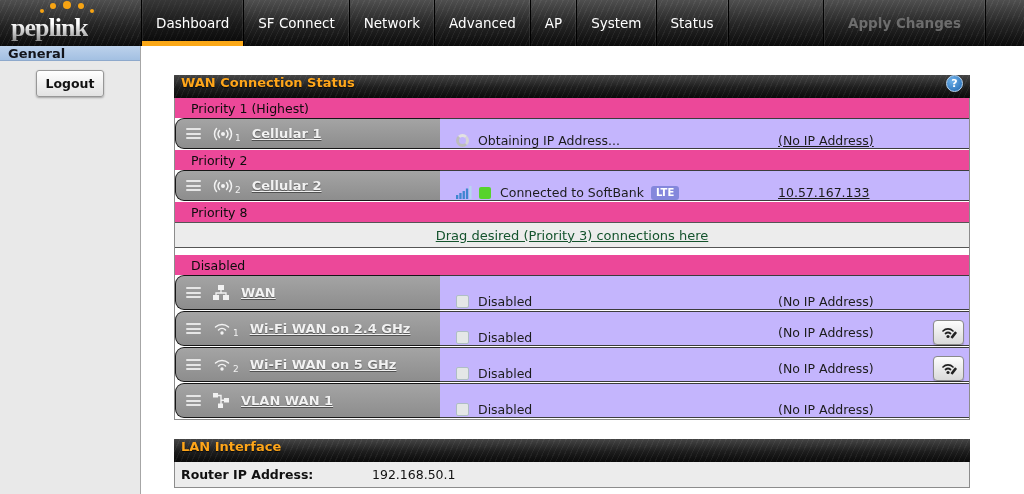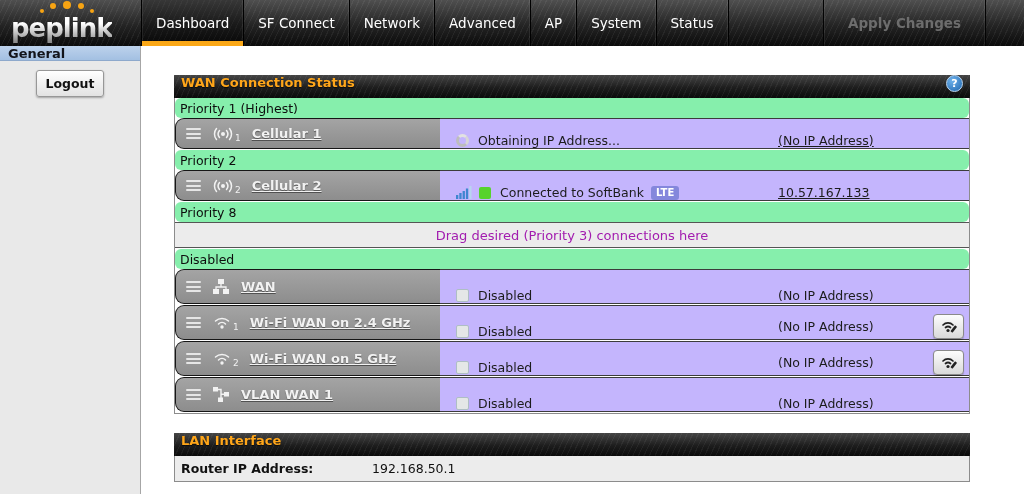--- a/index.html
+++ b/index.html
@@ -6,21 +6,21 @@
   html,body { width:1024px; height:494px; overflow:hidden; font-family:"DejaVu Sans", sans-serif; background:#fff; }
 
   
   .navbar {
     position:absolute; top:0; left:0; width:1024px; height:46px;
     background:
       repeating-linear-gradient(115deg, rgba(255,255,255,.055) 0 1px, transparent 1px 5px),
       linear-gradient(#4f4f4f 0%, #242424 55%, #0b0b0b 100%);
     display:flex; align-items:stretch;
   }
-  .logo { position:relative; width:141px; flex-shrink:0; }
+  .logo { position:relative; width:141px; flex-shrink:0;font-family:Liberation Serif, serif; }
   .logo-text {
     position:absolute; left:11px; bottom:3px; font-size:26px; font-weight:bold; letter-spacing:-1px;
     background:linear-gradient(#ffffff 35%, #8d8d8d 95%);
     -webkit-background-clip:text; background-clip:text; color:transparent;
   }
   .logo-dots span { position:absolute; border-radius:50%; background:#f7a413; }
   .d1 { left:40px; top:9px;  width:4px; height:4px; }
   .d2 { left:50px; top:3px;  width:6px; height:6px; }
   .d3 { left:63px; top:1px;  width:8px; height:8px; }
   .d4 { left:78px; top:3px;  width:6px; height:6px; }
@@ -74,22 +74,22 @@
   .panel-title { color:#ffa61a; font-size:13px; font-weight:bold; text-shadow:0 1px 1px rgba(0,0,0,.7); }
   .help-icon {
     width:17px; height:17px; border-radius:50%;
     background:radial-gradient(circle at 35% 30%, #6fb2ec, #1e65ad);
     border:1px solid #bdd7f0; color:#fff; font-size:11px; font-weight:bold;
     display:flex; align-items:center; justify-content:center; cursor:pointer;
   }
   .panel-body { border:1px solid #8c8c8c; border-top:none; background:#fff; }
 
   .group-label {
-    height:20px; display:flex; align-items:center; padding-left:5px;
-    background:#86efac; color:#0d0d0d; font-size:12.5px;border-radius:6px;
+    height:20px; display:flex; align-items:center; padding-left:16px;
+    background:#ec4899; color:#0d0d0d; font-size:12.5px;
   }
 
   .conn-row { display:flex; align-items:stretch; margin-bottom:1px; }
   .conn-row.h-sm { height:31px; }
   .conn-row.h-lg { height:35px; }
 
   .name-wrap {
     width:265px; flex-shrink:0; background:#161616;
     border-radius:9px 0 0 9px; padding:1px 0 1px 1px;
   }
@@ -123,21 +123,21 @@
   .sig-green { width:12px; height:12px; border-radius:2px; background:#57d32c; margin:0 9px 0 7px; }
   .lte-badge {
     margin-left:7px; padding:1px 5px 2px 5px; border-radius:3px;
     background:#8487dc; color:#fff; font-size:10px; font-weight:bold;
   }
   .checkbox { width:13px; height:13px; background:#e4e7e7; border:1px solid #aebec4; border-radius:2px; margin-right:9px; }
 
   .drag-row {
     height:26px; display:flex; align-items:center; justify-content:center;
     background:#ececec; border-top:1px solid #555; border-bottom:1px solid #555;
-    color:#a21caf; font-size:13px; margin-bottom:1px;
+    color:#14532d; font-size:13px; margin-bottom:7px;text-decoration:underline;
   }
 
   .edit-btn {
     margin-left:auto; margin-right:5px; width:31px; height:25px;
     background:linear-gradient(#fdfdfd, #d9d9d9); border:1px solid #8a8a8a; border-radius:4px;
     display:flex; align-items:center; justify-content:center; cursor:pointer;
     box-shadow:0 1px 1px rgba(0,0,0,.25);
   }
 
   .lan-row { height:25px; display:flex; align-items:center; background:#ececec; font-size:12.5px; color:#111; }

